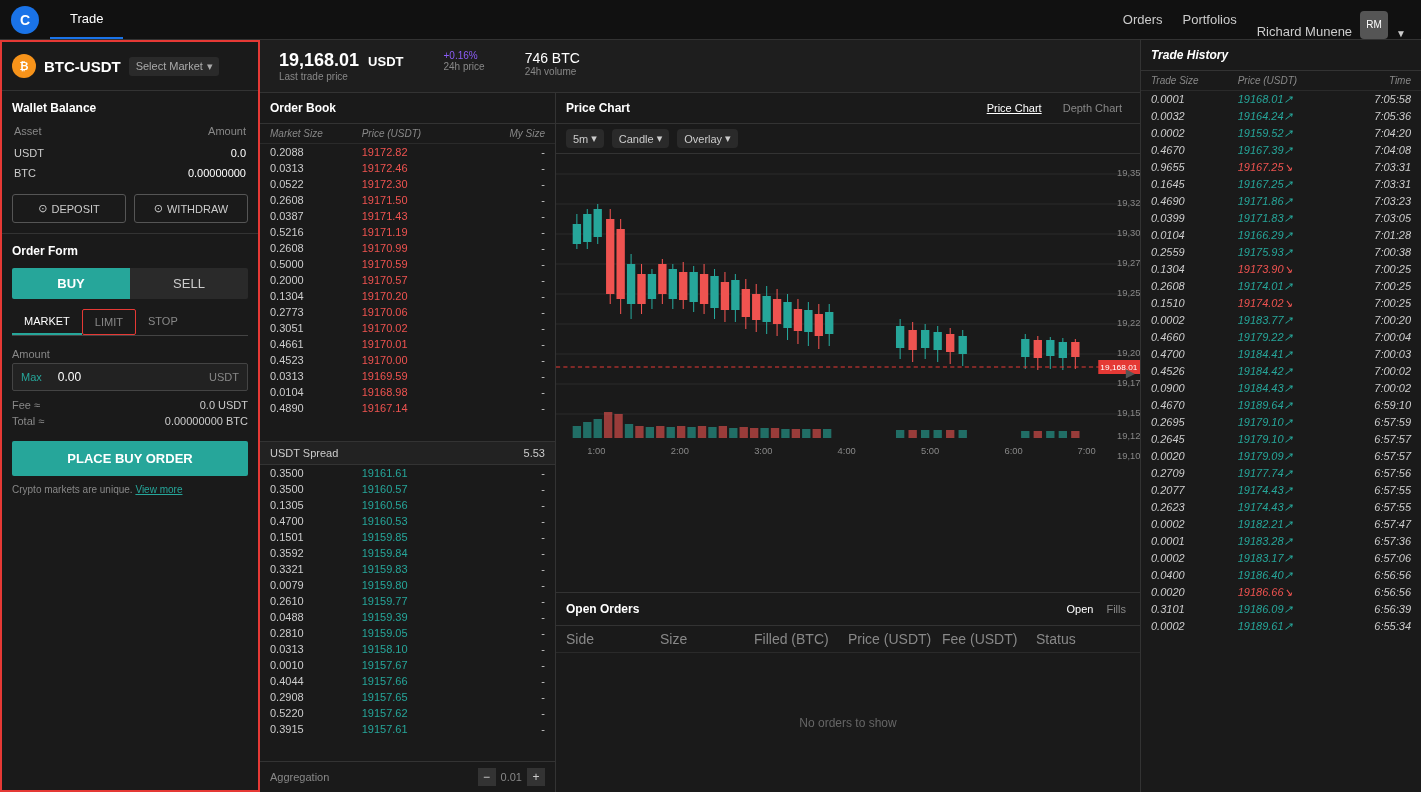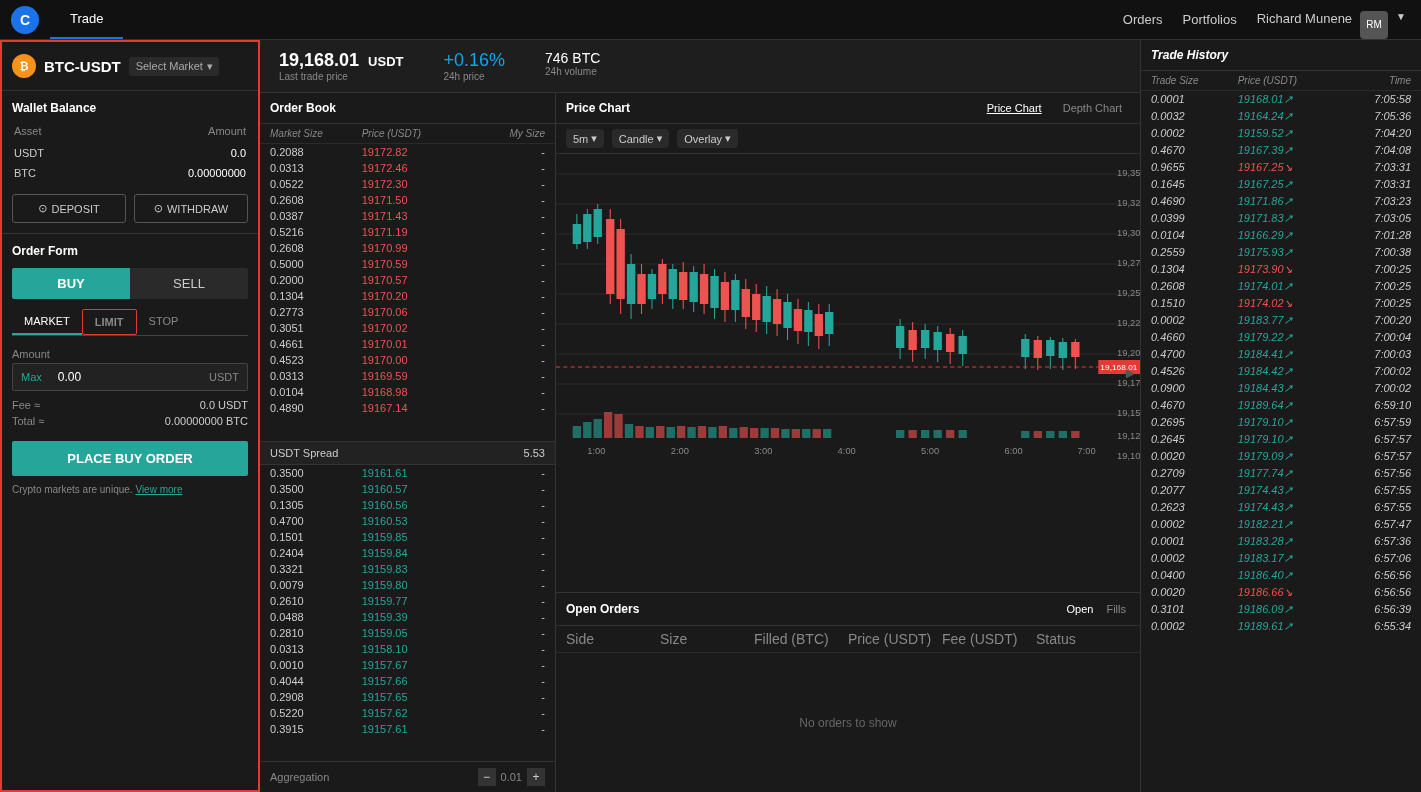--- a/index.html
+++ b/index.html
@@ -7,21 +7,21 @@
 
     
     .top-nav { background: #111; height: 40px; display: flex; align-items: center; border-bottom: 1px solid #333; }
     .nav-logo { width: 50px; display: flex; align-items: center; justify-content: center; color: #fff; font-size: 20px; font-weight: bold; }
     .nav-logo-circle { width: 28px; height: 28px; background: #1a73e8; border-radius: 50%; display: flex; align-items: center; justify-content: center; color: white; font-size: 14px; font-weight: bold; }
     .nav-tabs { display: flex; flex: 1; height: 100%; }
     .nav-tab { padding: 0 20px; display: flex; align-items: center; color: #ccc; cursor: pointer; border-bottom: 2px solid transparent; font-size: 13px; }
     .nav-tab.active { color: #fff; border-bottom: 2px solid #1a73e8; }
     .nav-right { display: flex; align-items: center; gap: 20px; padding-right: 15px; }
     .nav-right-item { color: #ccc; font-size: 13px; cursor: pointer; }
-    .user-section { display: flex; align-items: flex-start; gap: 8px; cursor: pointer; margin-top: 10px; }
+    .user-section { display: flex; align-items: flex-end; gap: 8px; cursor: pointer; margin-top: 10px; }
     .user-avatar { width: 28px; height: 28px; border-radius: 4px; background: #555; overflow: hidden; display: flex; align-items: center; justify-content: center; font-size: 10px; color: #fff; }
     .chevron-down { color: #ccc; font-size: 10px; }
 
     
     .main-layout { display: flex; height: calc(792px - 40px); }
 
     
     .left-panel { width: 260px; background: #1a1a1a; border-right: 1px solid #333; display: flex; flex-direction: column; overflow: hidden; }
 
     
@@ -43,41 +43,41 @@
 
     
     .order-form { padding: 10px; flex: 1; }
     .order-form-title { color: #fff; font-size: 12px; font-weight: bold; margin-bottom: 10px; }
     .buy-sell-tabs { display: flex; margin-bottom: 10px; }
     .buy-btn { flex: 1; padding: 8px; background: #26a69a; color: #fff; border: none; cursor: pointer; font-size: 13px; font-weight: bold; border-radius: 2px 0 0 2px; }
     .sell-btn { flex: 1; padding: 8px; background: #2a2a2a; color: #ccc; border: none; cursor: pointer; font-size: 13px; border-radius: 0 2px 2px 0; }
     .order-type-tabs { display: flex; gap: 0; margin-bottom: 12px; border-bottom: 1px solid #444; }
     .order-type-tab { padding: 6px 12px; color: #888; cursor: pointer; font-size: 11px; border-bottom: 2px solid transparent; }
     .order-type-tab.active { color: #fff; border-bottom: 2px solid #26a69a; }
-    .order-type-tab.highlighted { border: 1px solid #e53935; border-radius: 2px; font-weight: bold; }
+    .order-type-tab.highlighted { border: 1px solid #e53935; border-radius: 2px; }
     .form-row { margin-bottom: 8px; }
     .form-label { color: #888; font-size: 11px; margin-bottom: 3px; }
     .form-input-wrap { display: flex; align-items: center; border: 1px solid #444; border-radius: 2px; background: #222; }
     .form-input { background: transparent; border: none; color: #fff; font-size: 12px; padding: 6px 8px; flex: 1; outline: none; width: 100%; }
     .form-input-suffix { color: #888; font-size: 11px; padding-right: 8px; }
     .max-link { color: #26a69a; cursor: pointer; font-size: 11px; padding: 0 8px; }
     .fee-row { display: flex; justify-content: space-between; font-size: 11px; color: #888; margin: 4px 0; }
     .fee-val { color: #ccc; }
     .place-order-btn { width: 100%; padding: 10px; background: #26a69a; color: #fff; border: none; cursor: pointer; font-size: 13px; font-weight: bold; border-radius: 2px; margin-top: 10px; text-transform: uppercase; }
     .crypto-note { font-size: 10px; color: #888; margin-top: 8px; }
     .crypto-note a { color: #26a69a; }
 
     
     .center-panel { flex: 1; display: flex; flex-direction: column; border-right: 1px solid #333; min-width: 0; }
 
     
     .price-stats-bar { display: flex; gap: 40px; padding: 10px 19px; border-bottom: 1px solid #333; background: #1e1e1e; align-items: flex-start; }
     .stat-group { display: flex; flex-direction: column; }
     .stat-value-main { font-size: 18px; font-weight: bold; color: #fff; }
-    .stat-value-green { font-size: 18px; color: #0ea5e9; }
+    .stat-value-green { font-size: 10px; color: #8b5cf6; }
     .stat-value-white { font-size: 14px; color: #fff; }
     .stat-label { font-size: 10px; color: #888; }
 
     
     .center-content { display: flex; flex: 1; min-height: 0; }
 
     
     .order-book { width: 296px; border-right: 1px solid #333; display: flex; flex-direction: column; }
     .ob-header { padding: 8px 10px; font-size: 12px; font-weight: bold; color: #fff; border-bottom: 1px solid #333; }
     .ob-cols { display: flex; padding: 4px 10px; border-bottom: 1px solid #2a2a2a; font-style: italic; }
@@ -380,21 +380,21 @@
               <span class="ob-cell">0.4700</span>
               <span class="ob-cell green">19160.53</span>
               <span class="ob-cell">-</span>
             </div>
             <div class="ob-row">
               <span class="ob-cell">0.1501</span>
               <span class="ob-cell green">19159.85</span>
               <span class="ob-cell">-</span>
             </div>
             <div class="ob-row">
-              <span class="ob-cell">0.2404</span>
+              <span class="ob-cell">0.3592</span>
               <span class="ob-cell green">19159.84</span>
               <span class="ob-cell">-</span>
             </div>
             <div class="ob-row">
               <span class="ob-cell">0.3321</span>
               <span class="ob-cell green">19159.83</span>
               <span class="ob-cell">-</span>
             </div>
             <div class="ob-row">
               <span class="ob-cell">0.0079</span>

